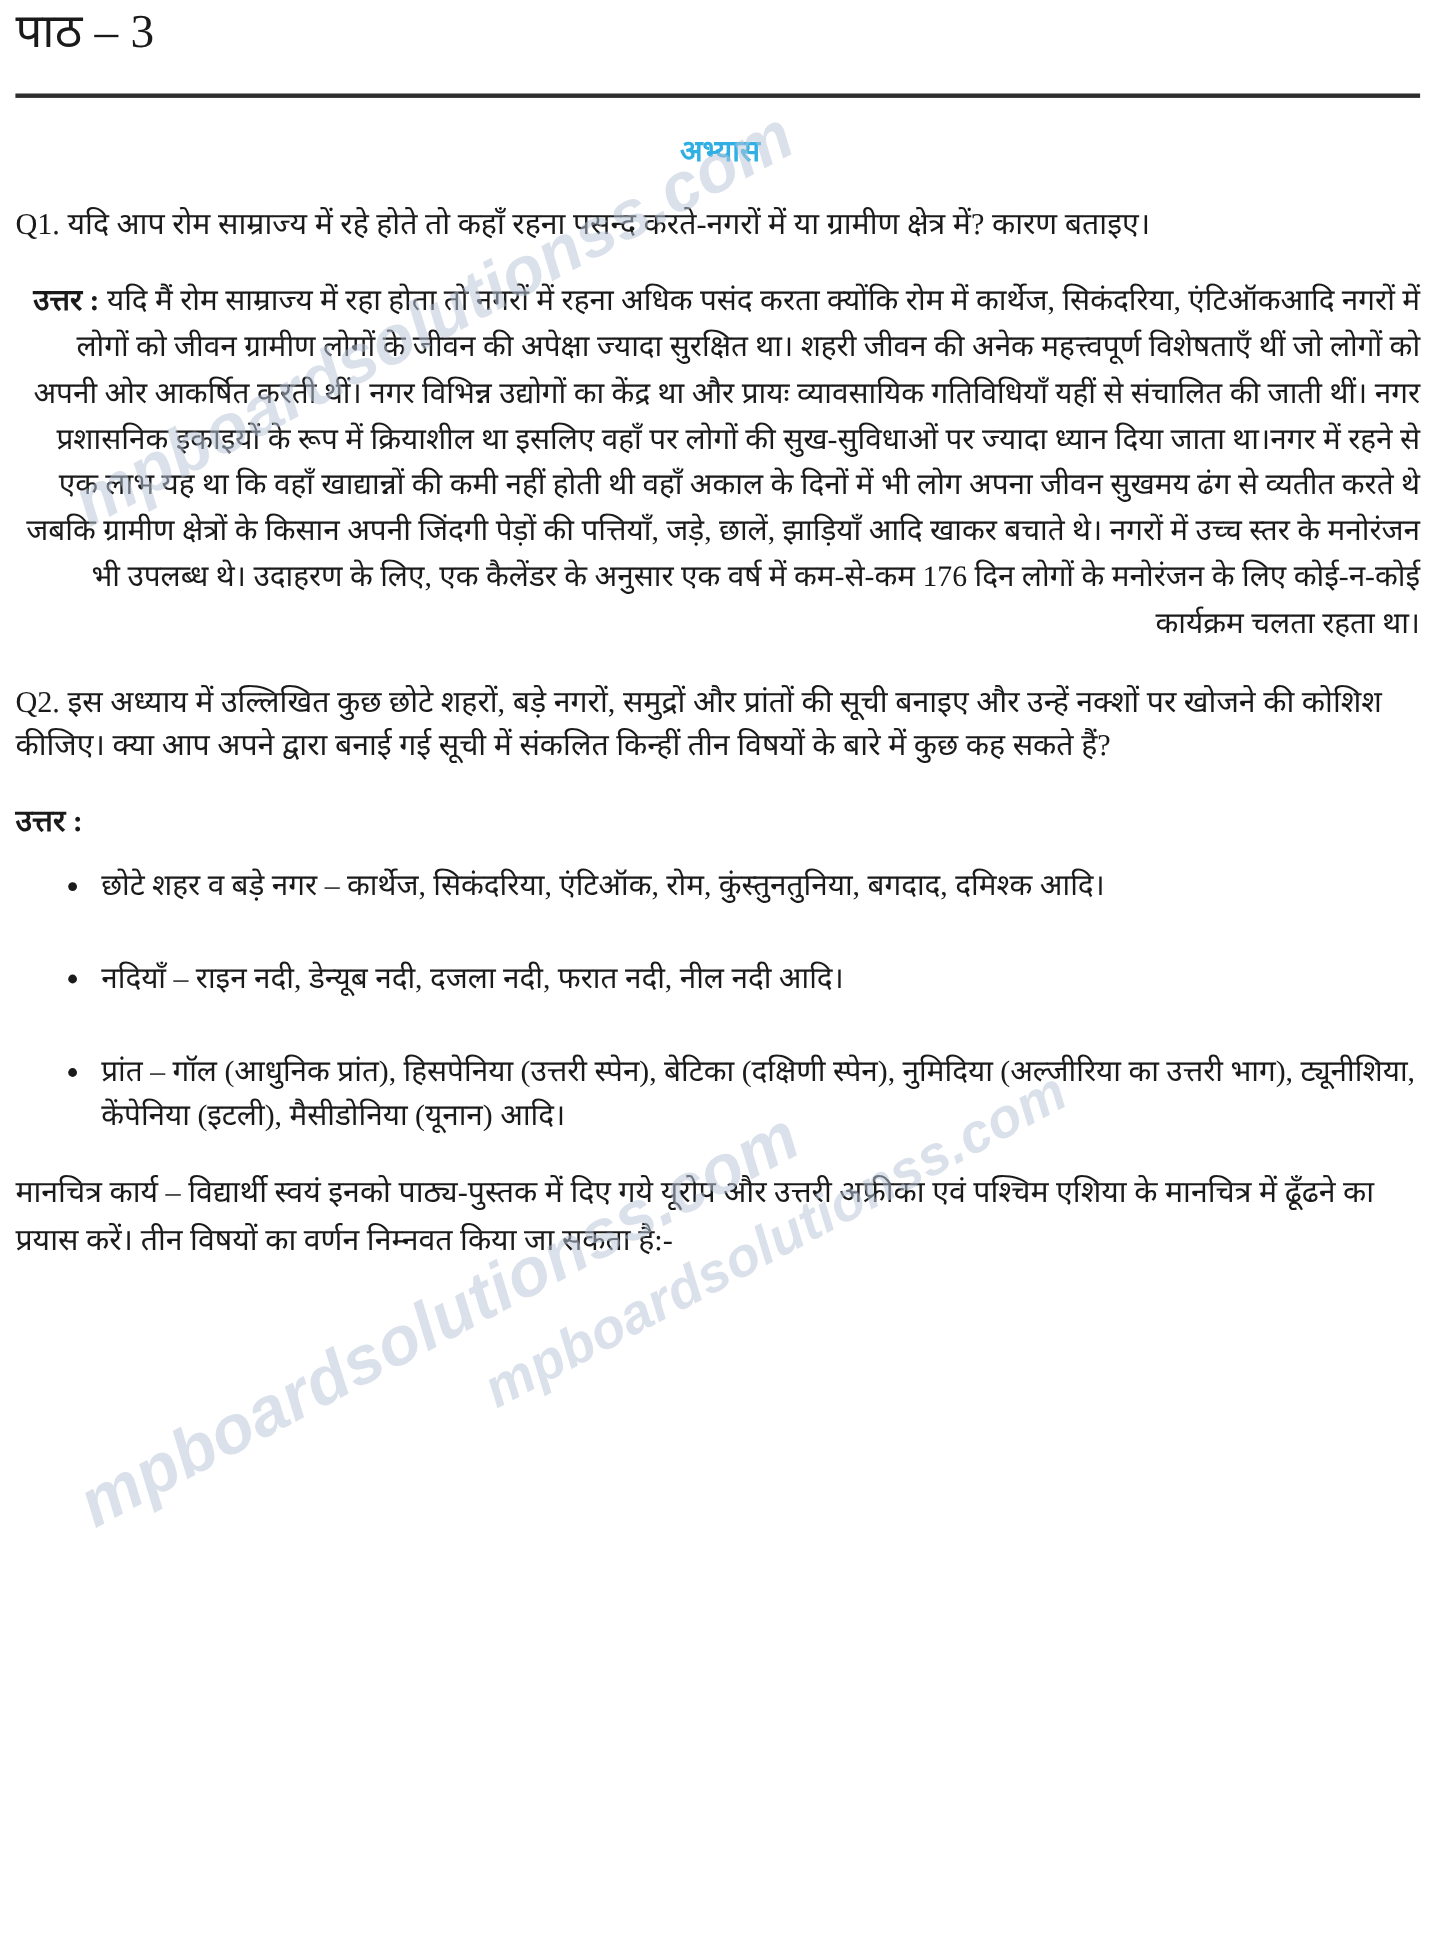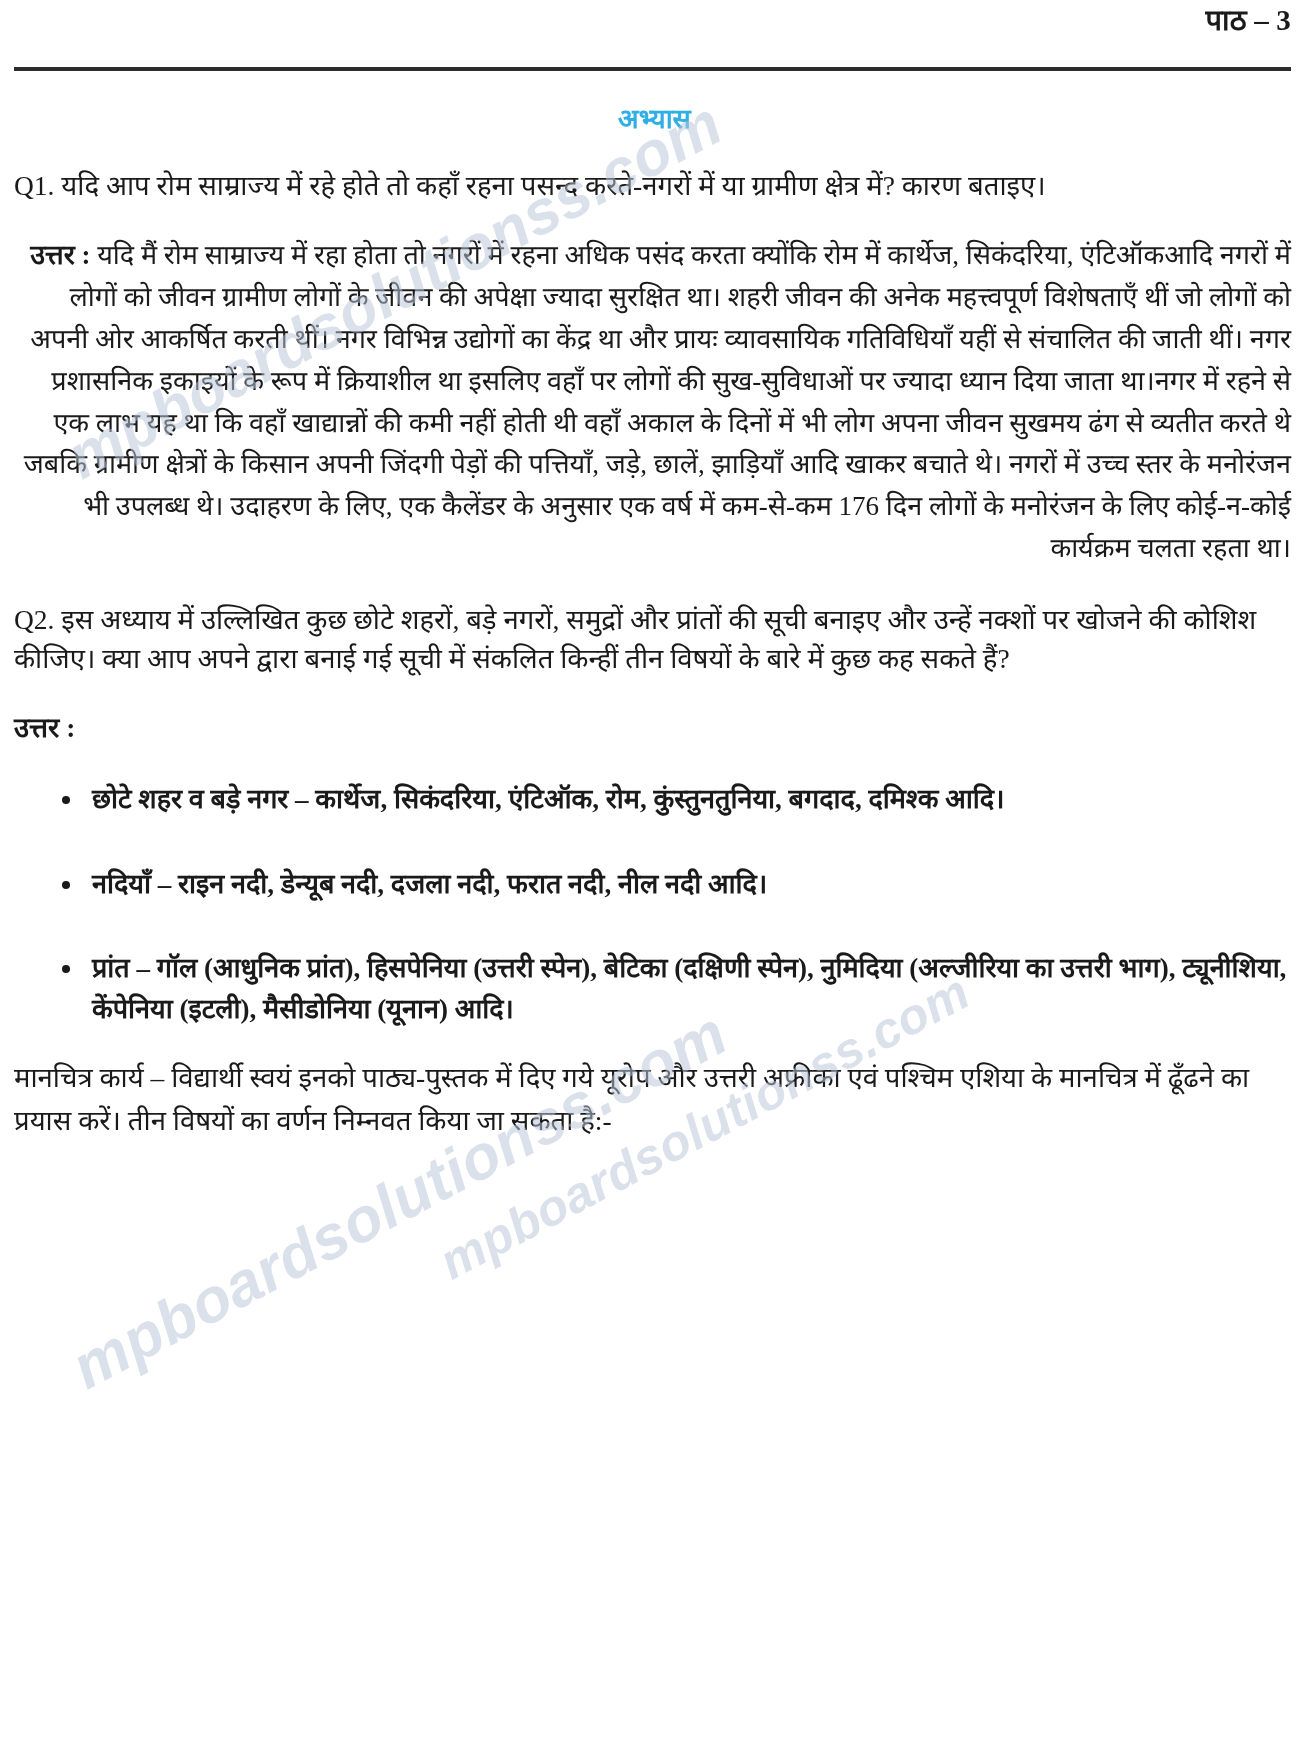--- a/index.html
+++ b/index.html
@@ -42,23 +42,23 @@
     transform: rotate(-28deg);
     transform-origin: left top;
     letter-spacing: 0.5px;
   }
   .wm-1 { left: 55px;  top: 430px;  font-size: 62px; }
   .wm-2 { left: 60px;  top: 1340px; font-size: 62px; }
   .wm-3 { left: 430px; top: 1240px; font-size: 50px; }
 
   
   .doc-title {
-    text-align: right;
-    font-weight: 700;
-    font-size: 29px;
+    text-align: left;
+    font-weight: 400;
+    font-size: 43px;
     line-height: 1.28;
     margin: 0;
     padding-top: 2px;
     letter-spacing: 0.2px;
   }
   .doc-title .line2 { display: block; }
 
   .rule {
     border: 0;
     border-top: 4px solid #2d2d2d;
@@ -96,24 +96,23 @@
     font-weight: 700;
     margin: 30px 0 0 0;
   }
   .para {
     font-size: 27.5px;
     line-height: 1.55;
     margin: 28px 15px 0 0;
   }
 
   ul.bullets {
-    margin: 34px 0 0 0;
+    margin: 22px 0 0 0;
     padding-left: 78px;
     list-style: none;
-    font-weight: bold;
   }
   ul.bullets > li {
     position: relative;
     font-size: 27px;
     line-height: 1.5;
     margin-bottom: 44px;
   }
   ul.bullets > li:last-child { margin-bottom: 0; }
   ul.bullets > li::before {
     content: "";

